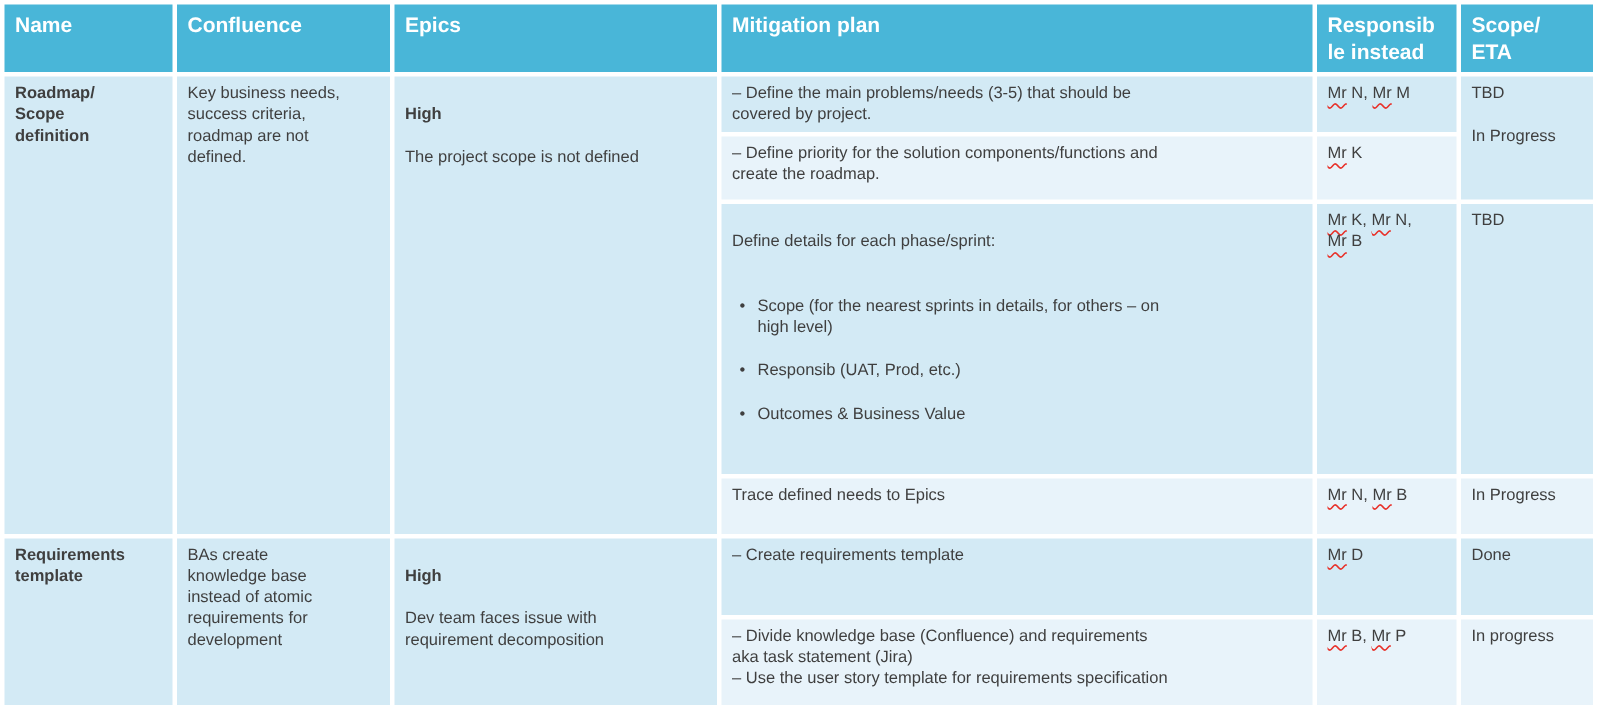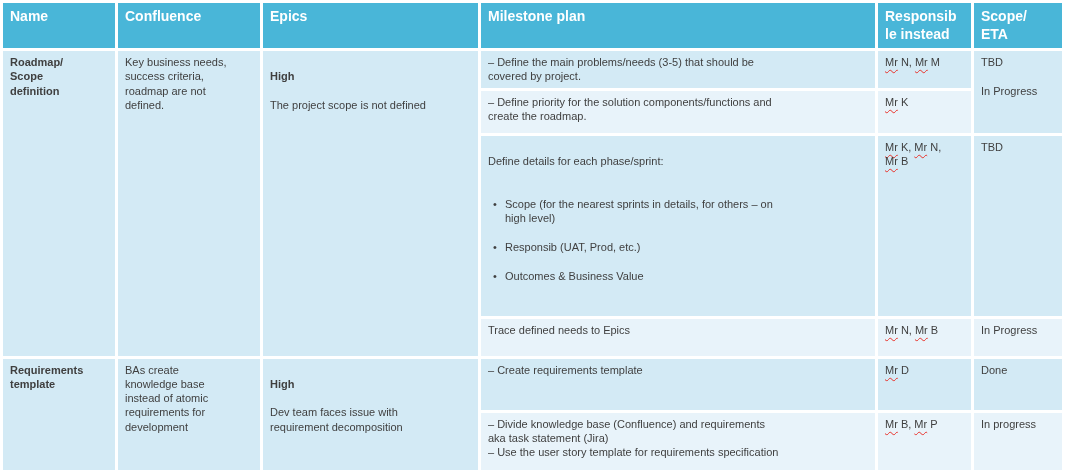--- a/index.html
+++ b/index.html
@@ -43,21 +43,21 @@
       <col style="width:215px">
     <col style="width:394px">
       <col style="width:93px">
       <col style="width:88px">
   </colgroup>
   <thead>
     <tr class="hrow">
       <th>Name</th>
       <th>Confluence</th>
       <th>Epics</th>
-      <th>Milestone plan</th>
+      <th>Mitigation plan</th>
       <th>Responsib
 le instead</th>
       <th>Scope/
 ETA</th>
     </tr>
   </thead>
   <tbody>
 
     <tr class="r0">
       <td class="dark name-cell" rowspan="4">Roadmap/

